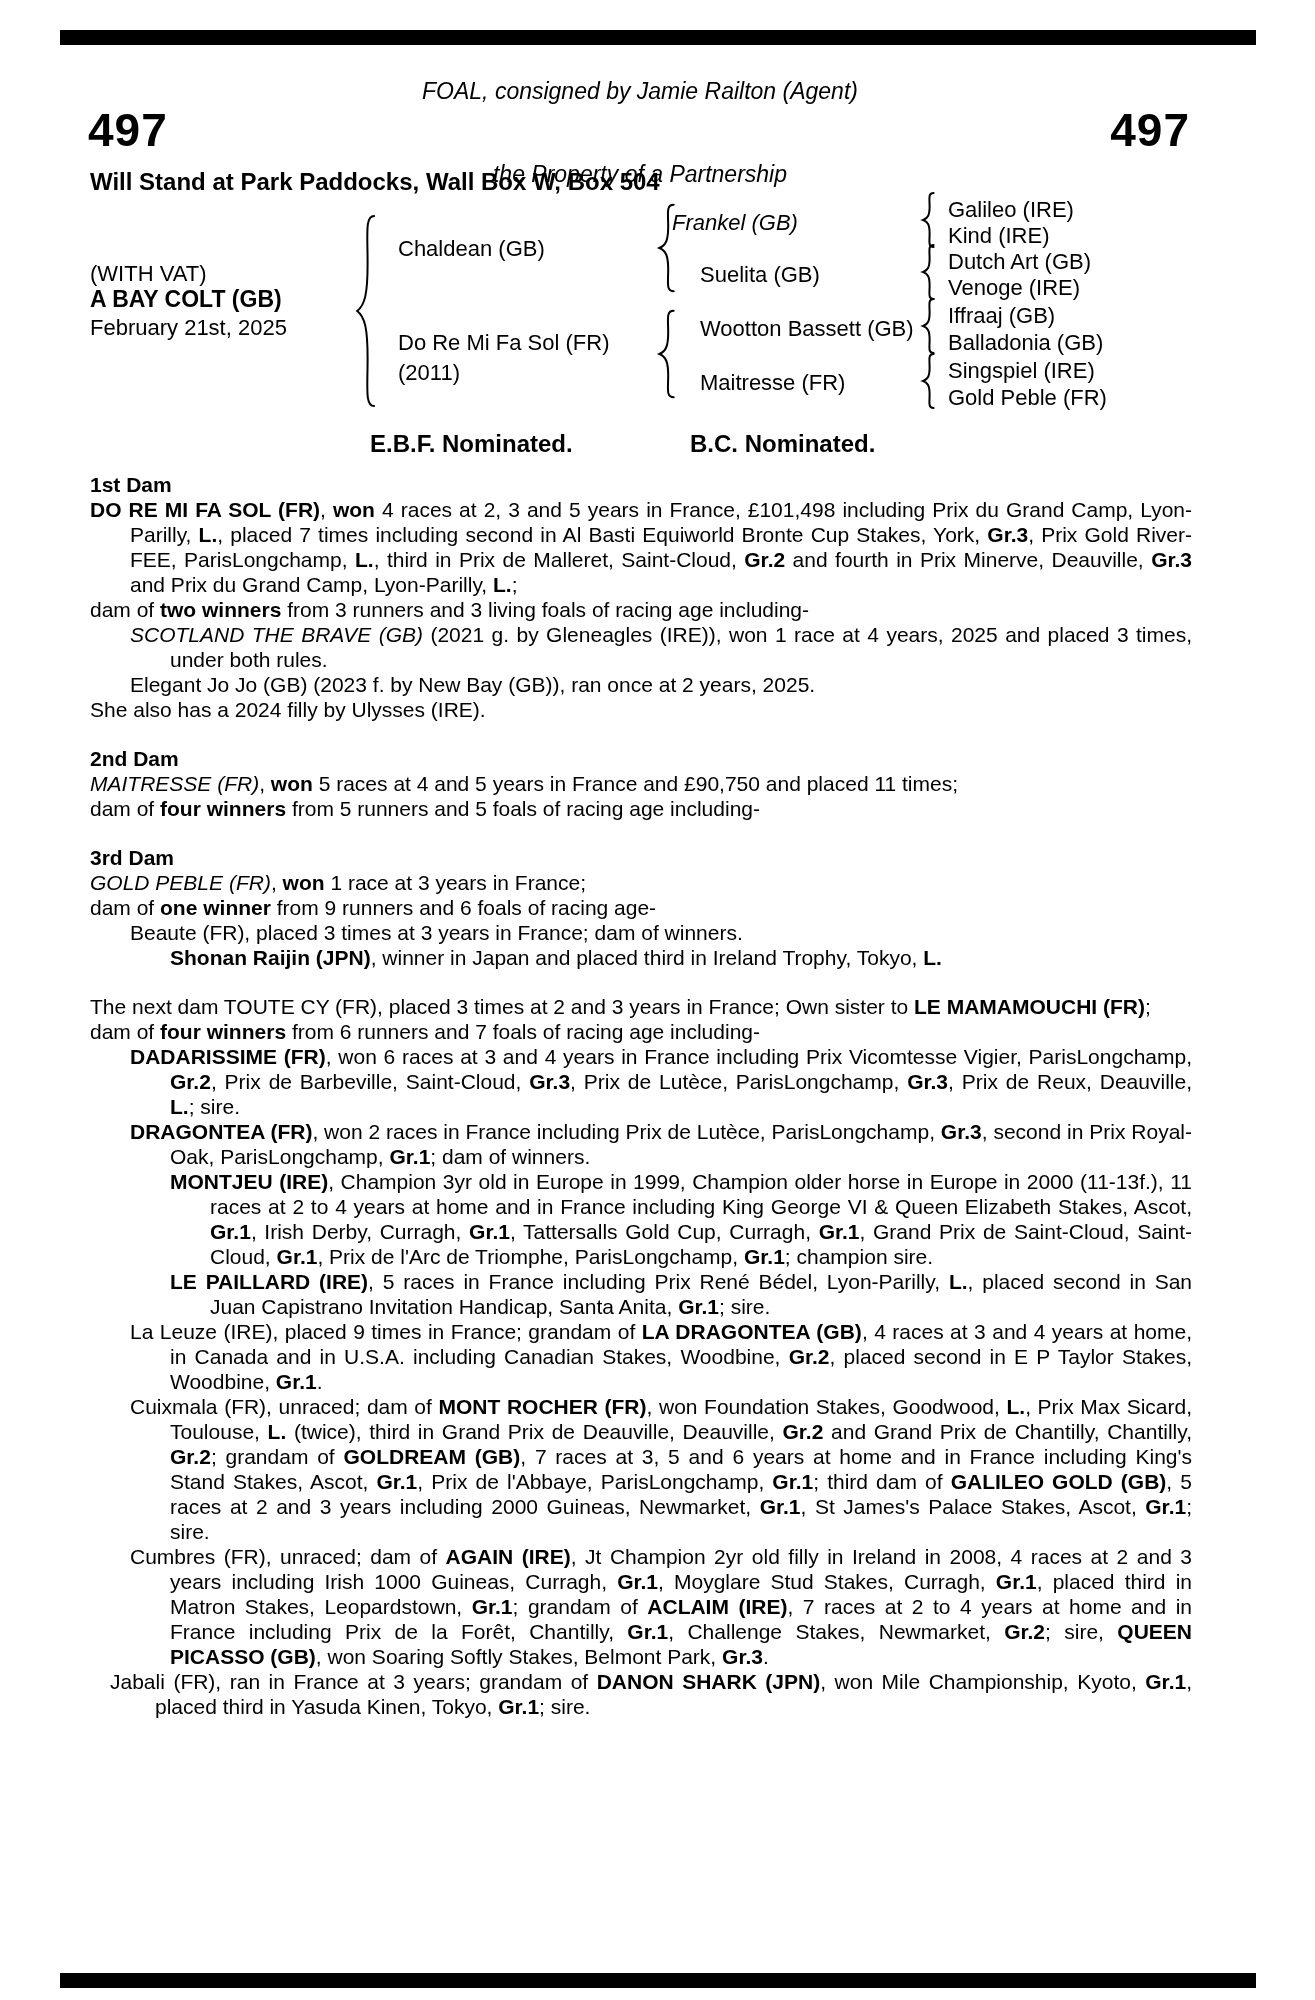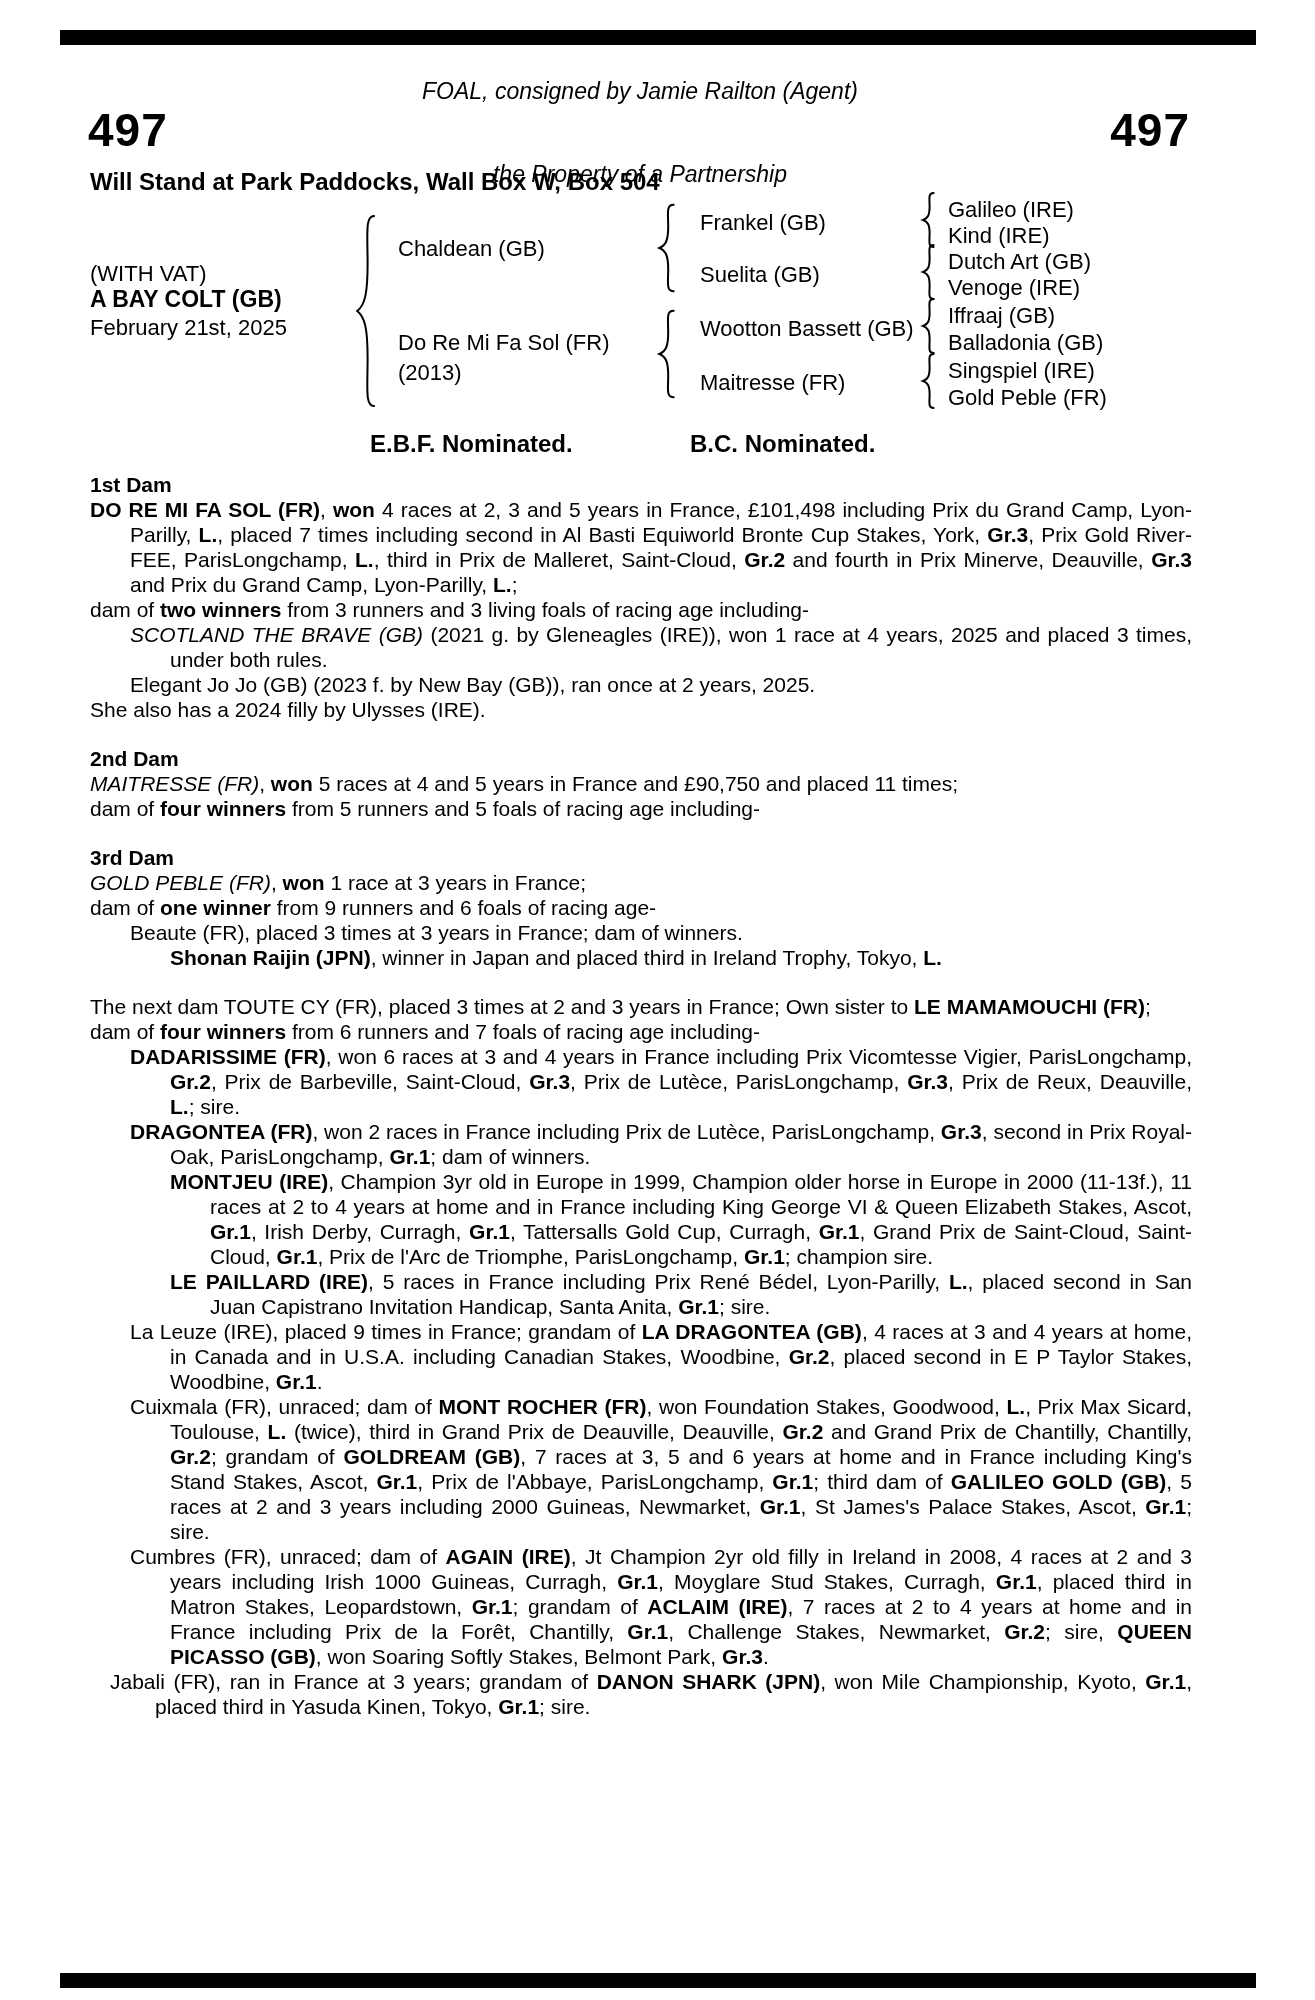--- a/index.html
+++ b/index.html
@@ -53,34 +53,34 @@
 <div class="abs ped" style="left:90px;top:315px;">February 21st, 2025</div>
 
 <div class="abs brace" style="left:352px;top:212px;width:26px;height:198px;">
   <svg viewBox="0 0 20 100" preserveAspectRatio="none">
       <path d="M17 2 C10 2 12 11 12 26 C12 41 10 47 4 50 C10 53 12 59 12 74 C12 89 10 98 17 98" fill="none" stroke="#000" stroke-width="2" vector-effect="non-scaling-stroke" stroke-linecap="round"></path>
     </svg>
 </div>
 
 <div class="abs ped" style="left:398px;top:236px;">Chaldean (GB)</div>
 <div class="abs ped" style="left:398px;top:330px;">Do Re Mi Fa Sol (FR)</div>
-<div class="abs ped" style="left:398px;top:360px;">(2013)</div>
+<div class="abs ped" style="left:398px;top:360px;">(2011)</div>
 
 <div class="abs brace" style="left:655px;top:203px;width:22px;height:90px;">
   <svg viewBox="0 0 20 100" preserveAspectRatio="none">
       <path d="M17 2 C10 2 12 11 12 26 C12 41 10 47 4 50 C10 53 12 59 12 74 C12 89 10 98 17 98" fill="none" stroke="#000" stroke-width="2" vector-effect="non-scaling-stroke" stroke-linecap="round"></path>
     </svg>
 </div>
 <div class="abs brace" style="left:655px;top:309px;width:22px;height:90px;">
   <svg viewBox="0 0 20 100" preserveAspectRatio="none">
       <path d="M17 2 C10 2 12 11 12 26 C12 41 10 47 4 50 C10 53 12 59 12 74 C12 89 10 98 17 98" fill="none" stroke="#000" stroke-width="2" vector-effect="non-scaling-stroke" stroke-linecap="round"></path>
     </svg>
 </div>
 
-<div class="abs ped" style="left:700px;top:210px;">Frankel (GB)</div>
+<div class="abs ped" style="left:672px;top:210px;font-style:italic;">Frankel (GB)</div>
 <div class="abs ped" style="left:700px;top:262px;">Suelita (GB)</div>
 <div class="abs ped" style="left:700px;top:316px;">Wootton Bassett (GB)</div>
 <div class="abs ped" style="left:700px;top:370px;">Maitresse (FR)</div>
 
 <div class="abs brace" style="left:920px;top:192px;width:16px;height:56px;">
   <svg viewBox="0 0 20 100" preserveAspectRatio="none">
       <path d="M17 2 C10 2 12 11 12 26 C12 41 10 47 4 50 C10 53 12 59 12 74 C12 89 10 98 17 98" fill="none" stroke="#000" stroke-width="2" vector-effect="non-scaling-stroke" stroke-linecap="round"></path>
     </svg>
 </div>
 <div class="abs brace" style="left:920px;top:244px;width:16px;height:56px;">

